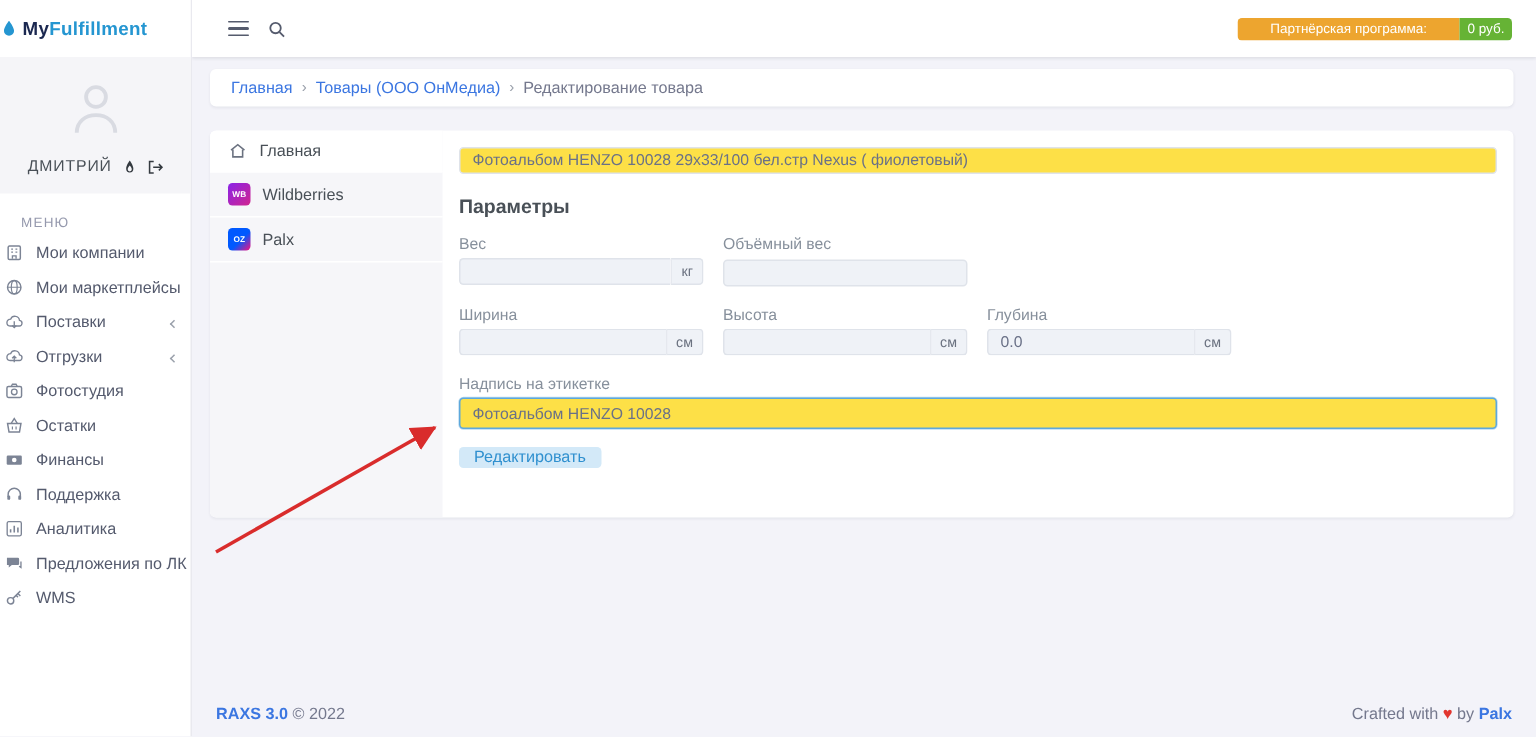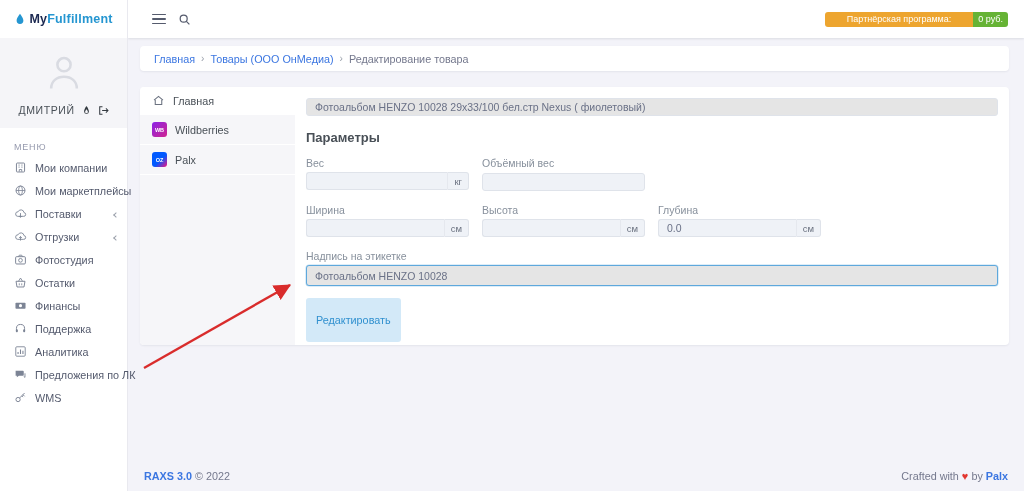--- a/index.html
+++ b/index.html
@@ -6,31 +6,31 @@
   html,body { width:1024px; height:491px; }
   body {
     font-family:"Liberation Sans", sans-serif;
     background:#f3f3f9;
     position:relative;
     overflow:hidden;
     color:#545a6d;
   }
   
   .sidebar { position:absolute; left:0; top:0; width:128px; height:491px; background:#fff; border-right:1px solid #e9e9ef; z-index:5; }
-  .logo-row { height:38px; display:flex; align-items:center; justify-content:center; gap:3px; background:#fff; }
+  .logo-row { height:38px; display:flex; align-items:center; gap:3px; background:#fff; }
   .logo-text { font-size:12.5px; font-weight:bold; letter-spacing:.2px; }
   .logo-my { color:#1b2850; }
   .logo-rest { color:#2596d1; }
   .user-panel { background:#f5f5f8; padding:10px 0 12px; text-align:center; }
   .avatar { width:44px; height:44px; margin:2px auto 6px; color:#d9dbe2; }
   .user-line { display:flex; align-items:center; justify-content:center; gap:6px; }
   .user-name { font-size:10.5px; letter-spacing:.6px; color:#495057; }
   .user-ico { width:11px; height:11px; color:#343a40; cursor:pointer; }
   .menu-label { font-size:9px; letter-spacing:.8px; color:#9599ad; margin:14px 0 4px 14px; }
-  .menu-item { display:flex; align-items:center; gap:8px; padding:5px 8px 5px 14px; cursor:pointer; position:relative; }
+  .menu-item { display:flex; align-items:center; gap:8px; padding:5px 8px 5px 3px; cursor:pointer; position:relative; }
   .m-ico { width:13px; height:13px; color:#7c8495; flex:0 0 13px; }
   .m-label { font-size:10.8px; color:#545a6d; white-space:nowrap; }
   .chevron-l { position:absolute; right:9px; top:11px; width:4px; height:4px; border:solid #9aa0ab; border-width:0 0 1px 1px; transform:rotate(45deg); }
   
   .topbar { position:absolute; left:128px; top:0; right:0; height:38px; background:#fff; box-shadow:0 1px 2px rgba(56,65,74,.12); display:flex; align-items:center; padding:0 16px; z-index:4; }
   .burger { width:14px; display:flex; flex-direction:column; gap:3px; margin:0 12px 0 8px; cursor:pointer; }
   .burger i { display:block; height:1.6px; background:#555b6d; border-radius:1px; }
   .search-ico { width:13px; height:13px; color:#555b6d; cursor:pointer; }
   .badge-pill { margin-left:auto; display:flex; height:15px; border-radius:3px; overflow:hidden; font-size:9px; line-height:15px; cursor:pointer; }
   .badge-left { background:#eda52f; color:#fff; padding:0 22px; }
@@ -44,30 +44,30 @@
   .subnav { width:155px; background:#f6f6f9; flex:0 0 155px; }
   .subnav-item { display:flex; align-items:center; gap:8px; padding:7px 12px; font-size:10.8px; color:#495057; border-bottom:1px solid #fff; cursor:pointer; }
   .subnav-item.active { background:#fff; }
   .sn-ico { width:13px; height:13px; color:#6b7280; }
   .mp-ico { width:15px; height:15px; border-radius:3px; display:flex; align-items:center; justify-content:center; font-size:5.5px; font-weight:bold; color:#fff; }
   .wb-bg { background:linear-gradient(135deg,#8a23e8,#d1258f); }
   .oz-bg { background:linear-gradient(135deg,#0059ff 55%,#f9117e); }
   
   .form-area { flex:1; padding:10px 11px 0; }
   .f-label { font-size:10.5px; color:#87909c; margin-bottom:3px; }
-  .f-input { width:100%; height:18px; border:1px solid #dfe3ea; border-radius:3px; font-size:10.5px; color:#6a7187; padding:0 8px; font-family:"Liberation Sans",sans-serif; background:#e5e5e5; outline:none; }
+  .f-input { width:100%; height:18px; border:1px solid #dfe3ea; border-radius:3px; font-size:10.5px; color:#6a7187; padding:0 8px; font-family:"Liberation Sans",sans-serif; background:#fde047; outline:none; }
   .f-input:disabled, .f-input.dis { background:#eff2f7; }
   .section-title { font-size:13px; font-weight:bold; color:#495057; margin:14px 0 12px; }
   .f-row { display:flex; gap:13px; margin-bottom:13px; }
   .f-col { width:163px; }
   .igroup { display:flex; }
   .igroup .f-input { border-radius:3px 0 0 3px; border-right:none; }
   .addon { height:18px; border:1px solid #dfe3ea; border-left:1px solid #e5e8ee; background:#eff2f7; border-radius:0 3px 3px 0; font-size:9.5px; color:#6b7280; display:flex; align-items:center; padding:0 6px; }
   .focus-input { border:1px solid #5ea8dc; height:21px; box-shadow:0 0 0 .5px #bcdcf2; }
-  .btn-edit { margin-top:12px; background:#d3e9f8; color:#3090cf; border:none; border-radius:3px; font-size:10.8px; padding:16px 10px; cursor:pointer; font-family:"Liberation Sans",sans-serif; }
+  .btn-edit { margin-top:12px; background:#d3e9f8; color:#3090cf; border:none; border-radius:3px; font-size:10.8px; padding:1px 10px; cursor:pointer; font-family:"Liberation Sans",sans-serif; }
   
   .footer { position:absolute; left:128px; right:0; bottom:0; height:30px; display:flex; align-items:center; justify-content:space-between; padding:0 16px; font-size:10.8px; color:#74788d; }
   .ft-brand { color:#3b76e1; font-weight:bold; }
   .ft-heart { color:#e2362f; font-size:11px; }
   .ft-palx { color:#3b76e1; font-weight:bold; }
   
   .anno { position:absolute; left:0; top:0; width:1024px; height:491px; pointer-events:none; z-index:9; }
 </style>
 </head>
 <body>

